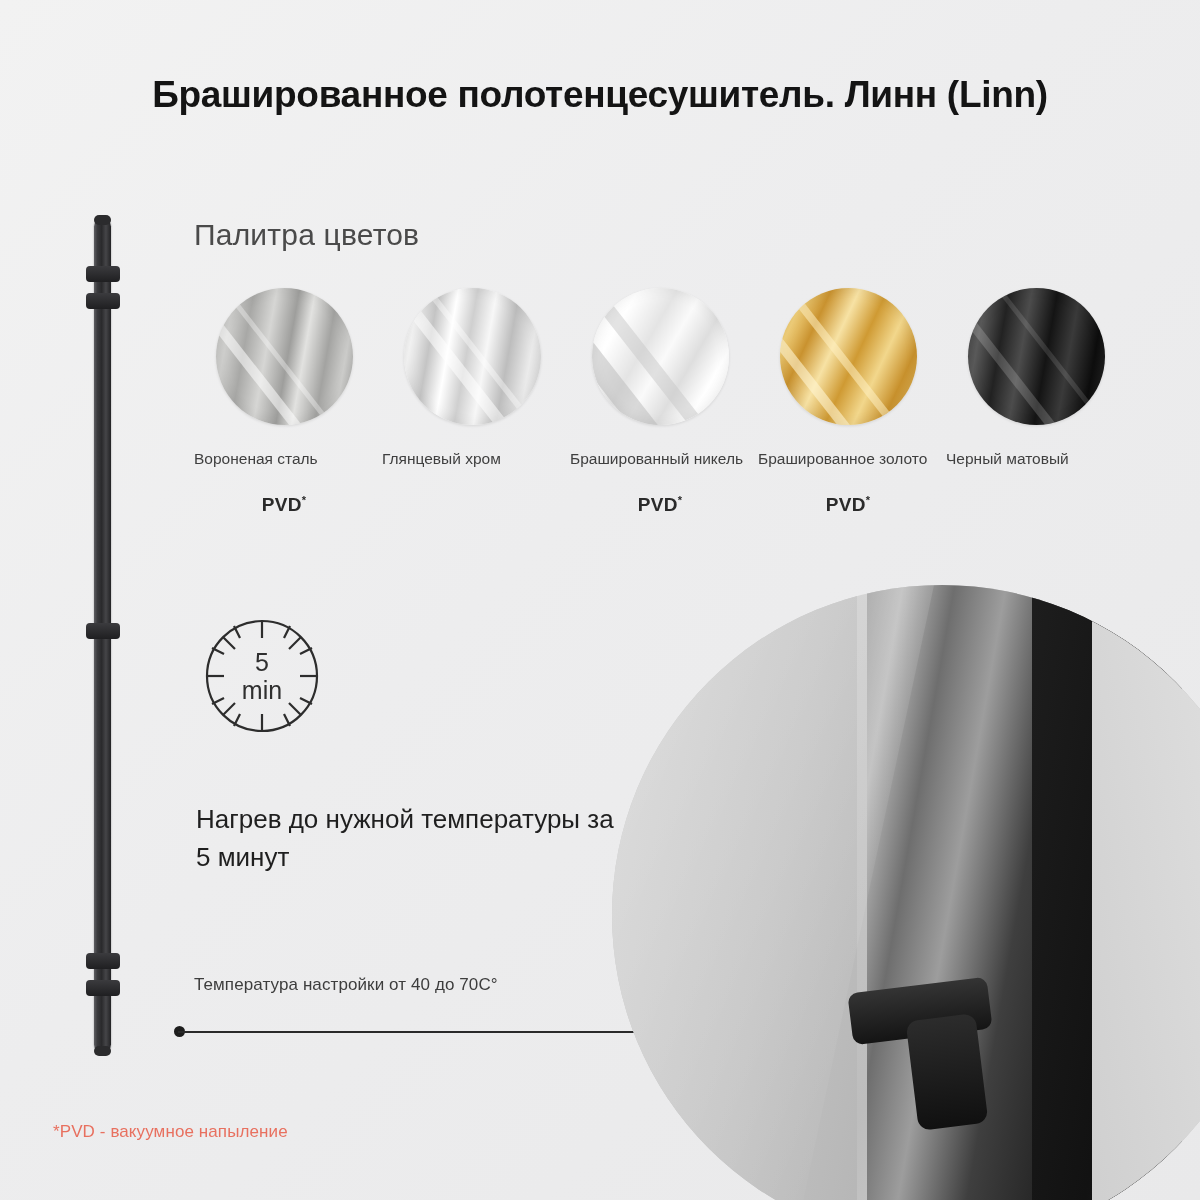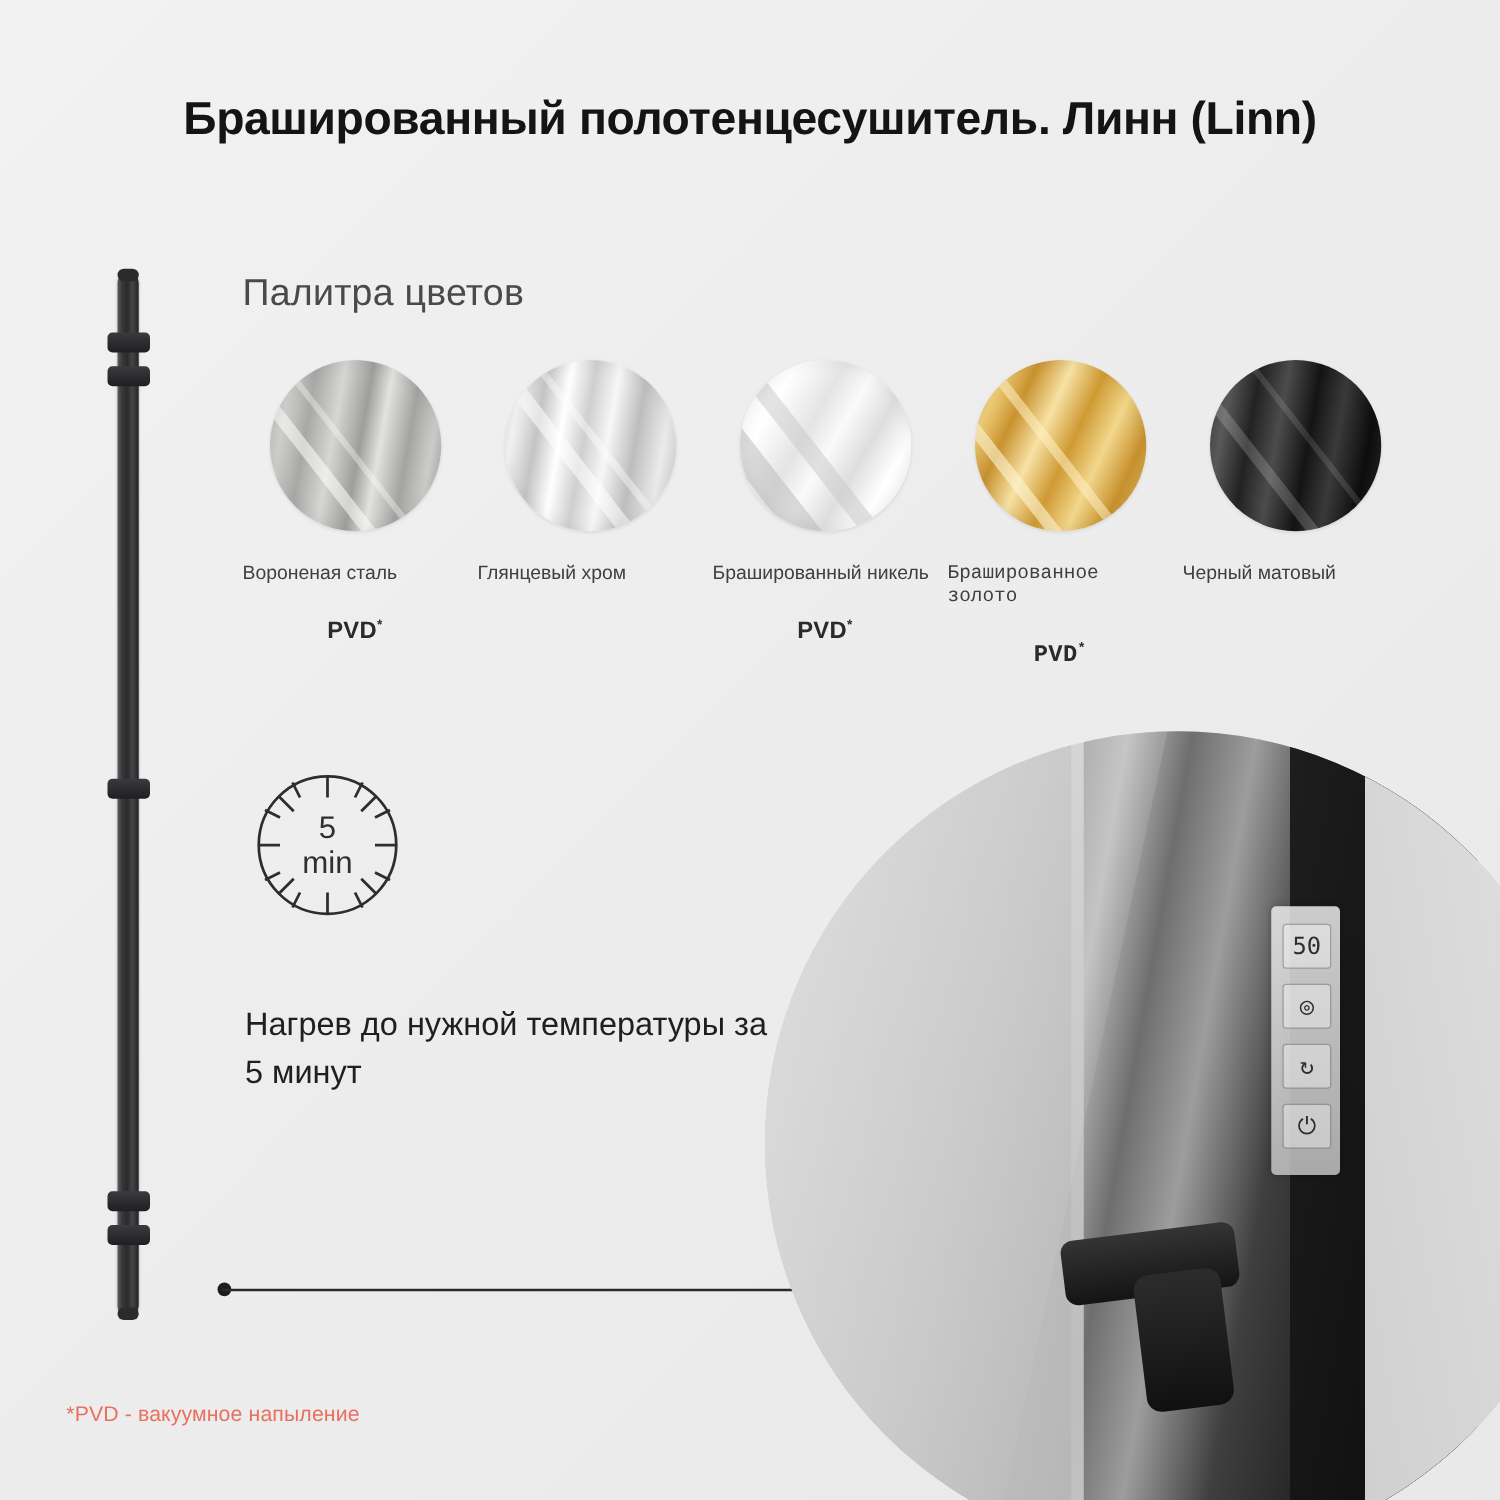--- a/index.html
+++ b/index.html
@@ -329,21 +329,21 @@
     background: linear-gradient(100deg, rgba(255,255,255,0.35), rgba(255,255,255,0));
     transform: rotate(12deg);
     pointer-events: none;
   }
 </style>
 </head>
 <body>
 
 <div id="page">
 
-  <div class="title">Брашированный полотенцесушитель. Линн (Linn)</div>
+  <div class="title">Брашированное полотенцесушитель. Линн (Linn)</div>
 
   <div class="radiator">
     <div class="rad-bar"></div>
     <div class="rad-cap top"></div>
     <div class="rad-cap bot"></div>
     <div class="rad-bracket b1"></div>
     <div class="rad-bracket b2"></div>
     <div class="rad-bracket b3"></div>
     <div class="rad-bracket b4"></div>
     <div class="rad-bracket b5"></div>
@@ -373,21 +373,21 @@
 
     <div class="swatch" style="left:376px;">
       <div class="disc nickel">
         <div class="streak" style="left:8px; top:-10px; width:22px; height:210px; background:rgba(190,190,190,0.55);"></div>
         <div class="streak" style="left:66px; top:-10px; width:14px; height:210px; background:rgba(200,200,200,0.5);"></div>
       </div>
       <div class="cname">Брашированный никель</div>
       <div class="pvd"><span>PVD</span><sup>*</sup></div>
     </div>
 
-    <div class="swatch" style="left:564px;font-family:Liberation Mono, monospace;">
+    <div class="swatch" style="left:564px;">
       <div class="disc gold">
         <div class="streak" style="left:18px; top:-20px; width:10px; height:210px; background:rgba(255,245,210,0.6);"></div>
         <div class="streak" style="left:70px; top:-20px; width:8px; height:210px; background:rgba(255,240,195,0.55);"></div>
       </div>
       <div class="cname">Брашированное золото</div>
       <div class="pvd"><span>PVD</span><sup>*</sup></div>
     </div>
 
     <div class="swatch" style="left:752px;">
       <div class="disc black">
@@ -422,36 +422,31 @@
         <line x1="92" y1="114" x2="86" y2="102"></line>
       </g>
     </svg>
     <div class="lbl">
       <span>5</span><br><span>min</span>
     </div>
   </div>
 
   <div class="heat-text">Нагрев до нужной температуры за 5 минут</div>
 
+  <div class="temp-note">Температура настройки от 40 до 70С°</div>
   <div class="temp-dot"></div>
   <div class="temp-line"></div>
 
   <div class="footnote">*PVD - вакуумное напыление</div>
 
   <div class="photo">
     <div class="wallL"></div>
     <div class="panel"></div>
     <div class="glassdark"></div>
     <div class="wallR"></div>
 
-    <div class="ctrl">
-      <div class="cell c0">50</div>
-      <div class="cell c1">◎</div>
-      <div class="cell c2">↻</div>
-      <div class="cell c3">⏻</div>
-    </div>
 
     <div class="bracket"></div>
     <div class="bracket2"></div>
     <div class="sheen"></div>
   </div>
 
 </div>
 
 </body></html>

